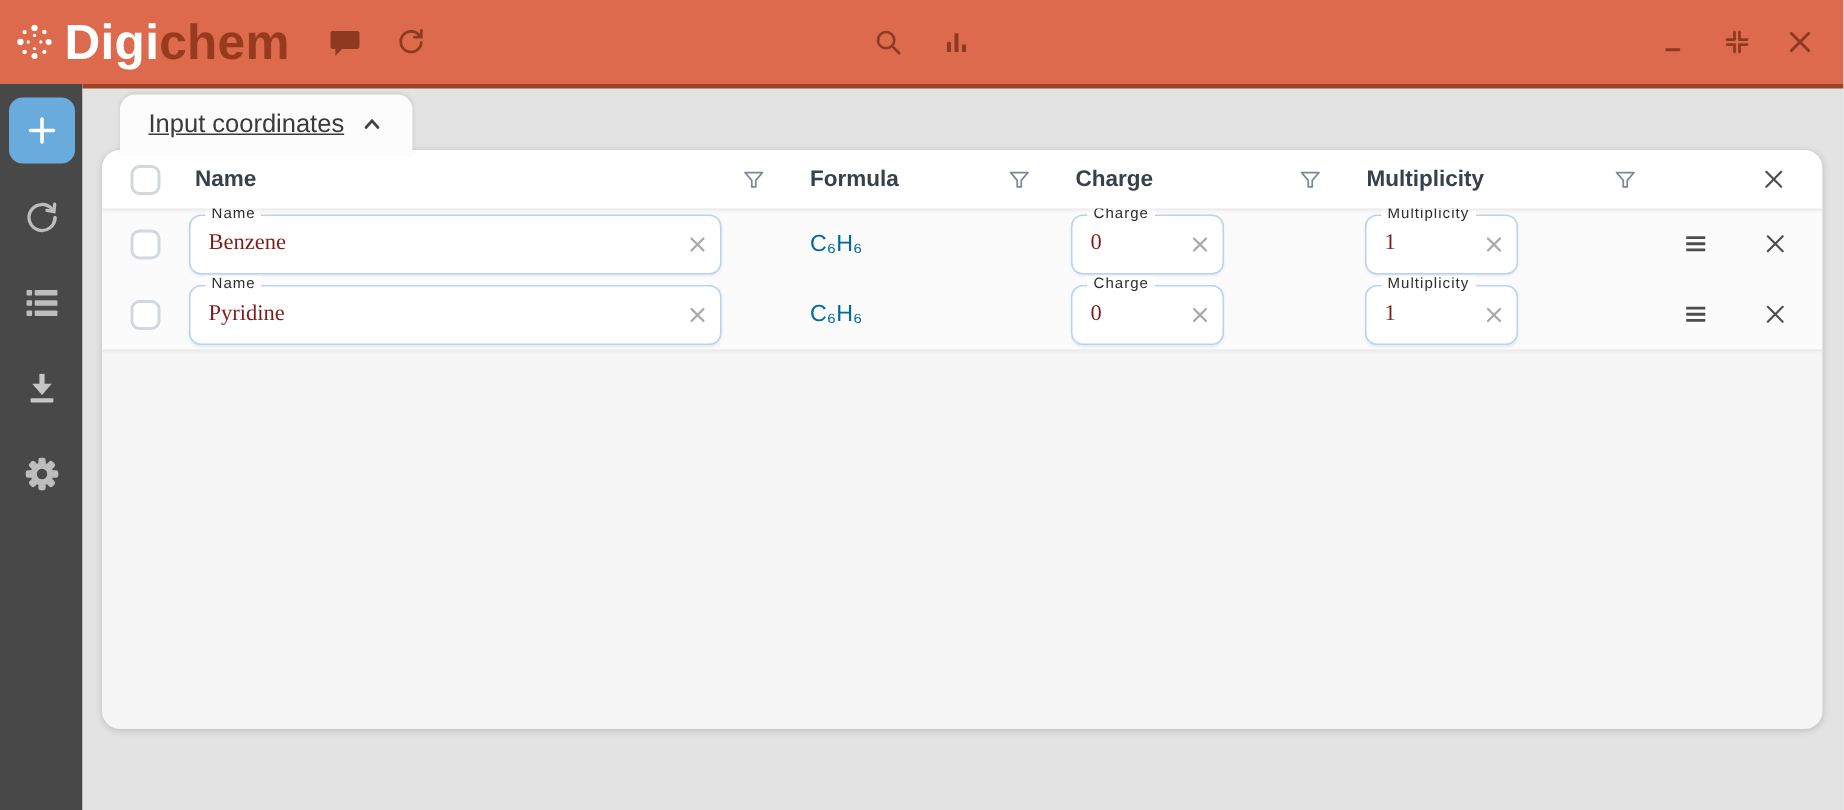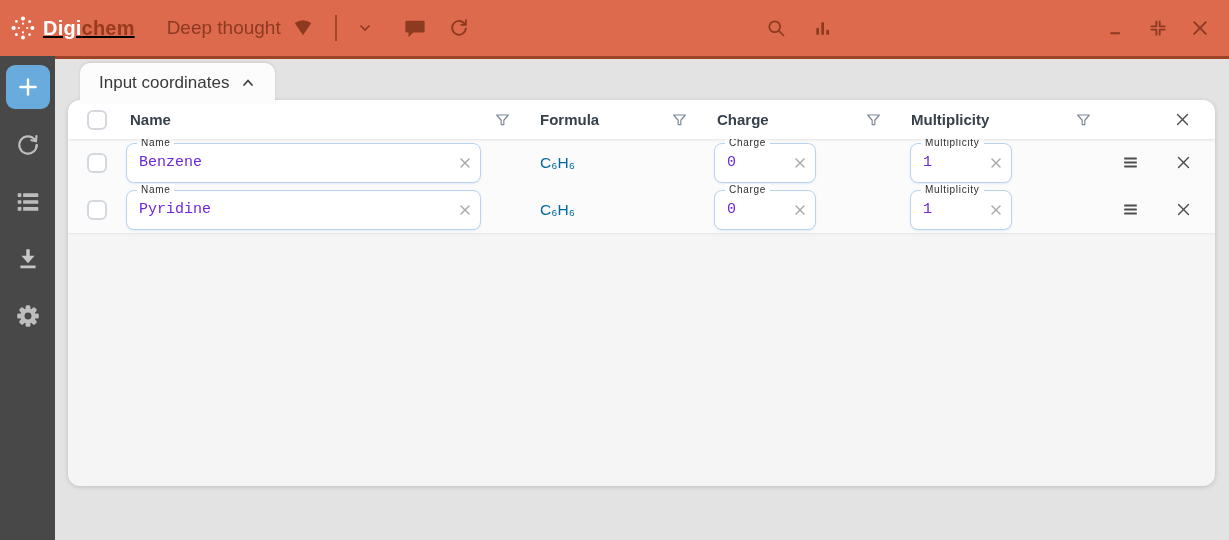--- a/index.html
+++ b/index.html
@@ -2,21 +2,21 @@
 <html><head>
 <meta charset="utf-8">
 <style>
   html,body{margin:0;padding:0;width:1229px;height:540px;overflow:hidden;
     font-family:"Liberation Sans","DejaVu Sans",sans-serif;background:#E3E3E3;}
   *{box-sizing:border-box;}
 
   
   .app-header{height:56px;background:#DE6A4D;display:flex;align-items:center;padding:0 14px 0 10px;}
   .logo{display:flex;align-items:center;gap:7px;}
-  .logo-text{font-size:20px;font-weight:700;letter-spacing:.2px;text-decoration:underline;}
+  .logo-text{font-size:33px;font-weight:700;letter-spacing:.2px;}
   .logo-text .p1{color:#FFFFFF;}
   .logo-text .p2{color:#963B1D;}
   .project{display:flex;align-items:center;margin-left:32px;gap:9px;cursor:default;}
   .project-name{font-size:19px;color:#8C3A20;font-weight:500;}
   .hdr-divider{width:2px;height:26px;background:rgba(140,58,32,.75);margin:0 6px 0 10px;}
   .hdr-icon{display:flex;align-items:center;justify-content:center;width:26px;height:26px;}
   .ml24{margin-left:24px;} .ml18{margin-left:18px;}
   .search-group{margin-left:292px;display:flex;align-items:center;gap:20px;}
   .win-controls{margin-left:auto;display:flex;align-items:center;gap:16px;padding-right:2px;}
 
@@ -26,21 +26,21 @@
   .add-btn{width:44px;height:44px;margin-top:9px;background:#6AABDD;border-radius:9px;
     display:flex;align-items:center;justify-content:center;cursor:pointer;}
   .side-icon{margin-top:31px;display:flex;align-items:center;justify-content:center;width:26px;height:26px;cursor:pointer;}
   .side-icon.first{margin-top:23px;}
 
   .page{flex:1;position:relative;background:#E3E3E3;border-top:3px solid #9C4227;}
 
   
   .tab{position:absolute;top:4px;left:25px;height:40px;background:#FCFCFC;border-radius:10px 10px 0 0;
     box-shadow:0 -1px 3px rgba(0,0,0,.10);display:flex;align-items:center;gap:11px;padding:0 19px;z-index:3;cursor:pointer;}
-  .tab-label{font-size:17px;color:#3A3A3A;font-weight:500;}
+  .tab-label{font-size:17px;color:#3A3A3A;font-weight:500;text-decoration:underline;}
 
   
   .panel{position:absolute;top:41px;left:13px;width:1147px;height:386px;background:#F5F5F5;
     border-radius:12px;box-shadow:0 1px 5px rgba(0,0,0,.16);display:flex;flex-direction:column;z-index:2;overflow:hidden;}
 
   .grid-cols{display:grid;grid-template-columns:58px 390px 177px 194px 210px 1fr;align-items:center;}
   .thead{height:39px;background:#FFFFFF;border-radius:12px 12px 0 0;box-shadow:0 1px 3px rgba(0,0,0,.10);position:relative;z-index:2;}
   .th{display:flex;align-items:center;height:100%;}
   .th-label{font-size:15px;font-weight:700;color:#37414B;}
   .th-name{padding-left:4px;} .pad24{padding-left:24px;}
@@ -49,22 +49,22 @@
 
   .rows{background:#FBFBFB;box-shadow:0 1px 2px rgba(0,0,0,.07);position:relative;z-index:1;}
   .trow{height:47px;}
   .cell-check,.hcell-check{display:flex;justify-content:center;}
   .checkbox{width:20px;height:20px;border:2px solid #D3D8DF;border-radius:6px;background:#FFF;cursor:pointer;}
 
   .field{position:relative;height:40px;background:#FFF;border:1px solid #B9D3EE;border-radius:8px;
     box-shadow:0 1px 2px rgba(120,160,215,.18);display:flex;align-items:center;}
   .field-label{position:absolute;top:-7px;left:10px;background:#FFF;padding:0 4px;font-size:10px;
     letter-spacing:.7px;color:#2E2E2E;line-height:11px;}
-  .field input{border:none;outline:none;background:transparent;font-family:Liberation Mono, monospace;font-size:15px;
-    color:#6d28d9;padding:0 26px 0 12px;width:100%;height:100%;}
+  .field input{border:none;outline:none;background:transparent;font-family:Liberation Serif, serif;font-size:15px;
+    color:#7f1d1d;padding:0 26px 0 12px;width:100%;height:100%;}
   .field-clear{position:absolute;right:8px;top:50%;transform:translateY(-50%);display:flex;cursor:pointer;}
   .f-name{width:355px;} .f-small{width:102px;}
 
   .cell-formula{font-size:15.5px;color:#0369a1;padding-left:24px;}
   .cell-actions{display:flex;align-items:center;padding-left:25px;gap:36px;}
   .icon-btn{display:flex;align-items:center;justify-content:center;cursor:pointer;}
 
   .panel-spacer{flex:1;}
   .file-row{padding:0 12px 12px 12px;}
   .file-btn{display:inline-block;background:#FFF;border:none;border-radius:8px;padding:8px 14px;
@@ -87,34 +87,20 @@
           <circle cx="6.4" cy="6.4" r="1.4"></circle>
         <circle cx="13" cy="8.6" r="1.1"></circle>
           <circle cx="17.2" cy="13" r="1.1"></circle>
         <circle cx="13" cy="17.4" r="1.1"></circle>
           <circle cx="8.8" cy="13" r="1.1"></circle>
       </svg>
     </span>
     <span class="logo-text"><span class="p1">Digi</span><span class="p2">chem</span></span>
   </div>
 
-  <div class="project">
-    <span class="project-name">Deep thought</span>
-    <span class="hdr-icon">
-      <svg width="22" height="22" viewBox="0 0 24 24" fill="#8C3A20">
-        <path d="M3 6.5 Q12 0.5 21 6.5 L12 20 Z"></path>
-      </svg>
-    </span>
-    <span class="hdr-divider"></span>
-    <span class="hdr-icon">
-      <svg width="14" height="14" viewBox="0 0 14 14" fill="none" stroke="#8C3A20" stroke-width="1.7" stroke-linecap="round">
-        <polyline points="3,5 7,9 11,5"></polyline>
-      </svg>
-    </span>
-  </div>
 
   <span class="hdr-icon ml24">
     <svg width="22" height="22" viewBox="0 0 24 24" fill="#8C3A20">
       <path d="M3 4 h18 a1.5 1.5 0 0 1 1.5 1.5 v10 a1.5 1.5 0 0 1 -1.5 1.5 h-11 l-5 5 v-5 h-2 a1.5 1.5 0 0 1 -1.5 -1.5 v-10 A1.5 1.5 0 0 1 3 4 Z"></path>
     </svg>
   </span>
   <span class="hdr-icon ml18">
     <svg width="22" height="22" viewBox="0 0 24 24" fill="none" stroke="#8C3A20" stroke-width="2" stroke-linecap="round">
       <path d="M18.5 8 A7.5 7.5 0 1 0 19.5 12.5"></path>
       <polyline points="19.5,3.5 19.5,8.5 14.5,8.5" fill="none"></polyline>

